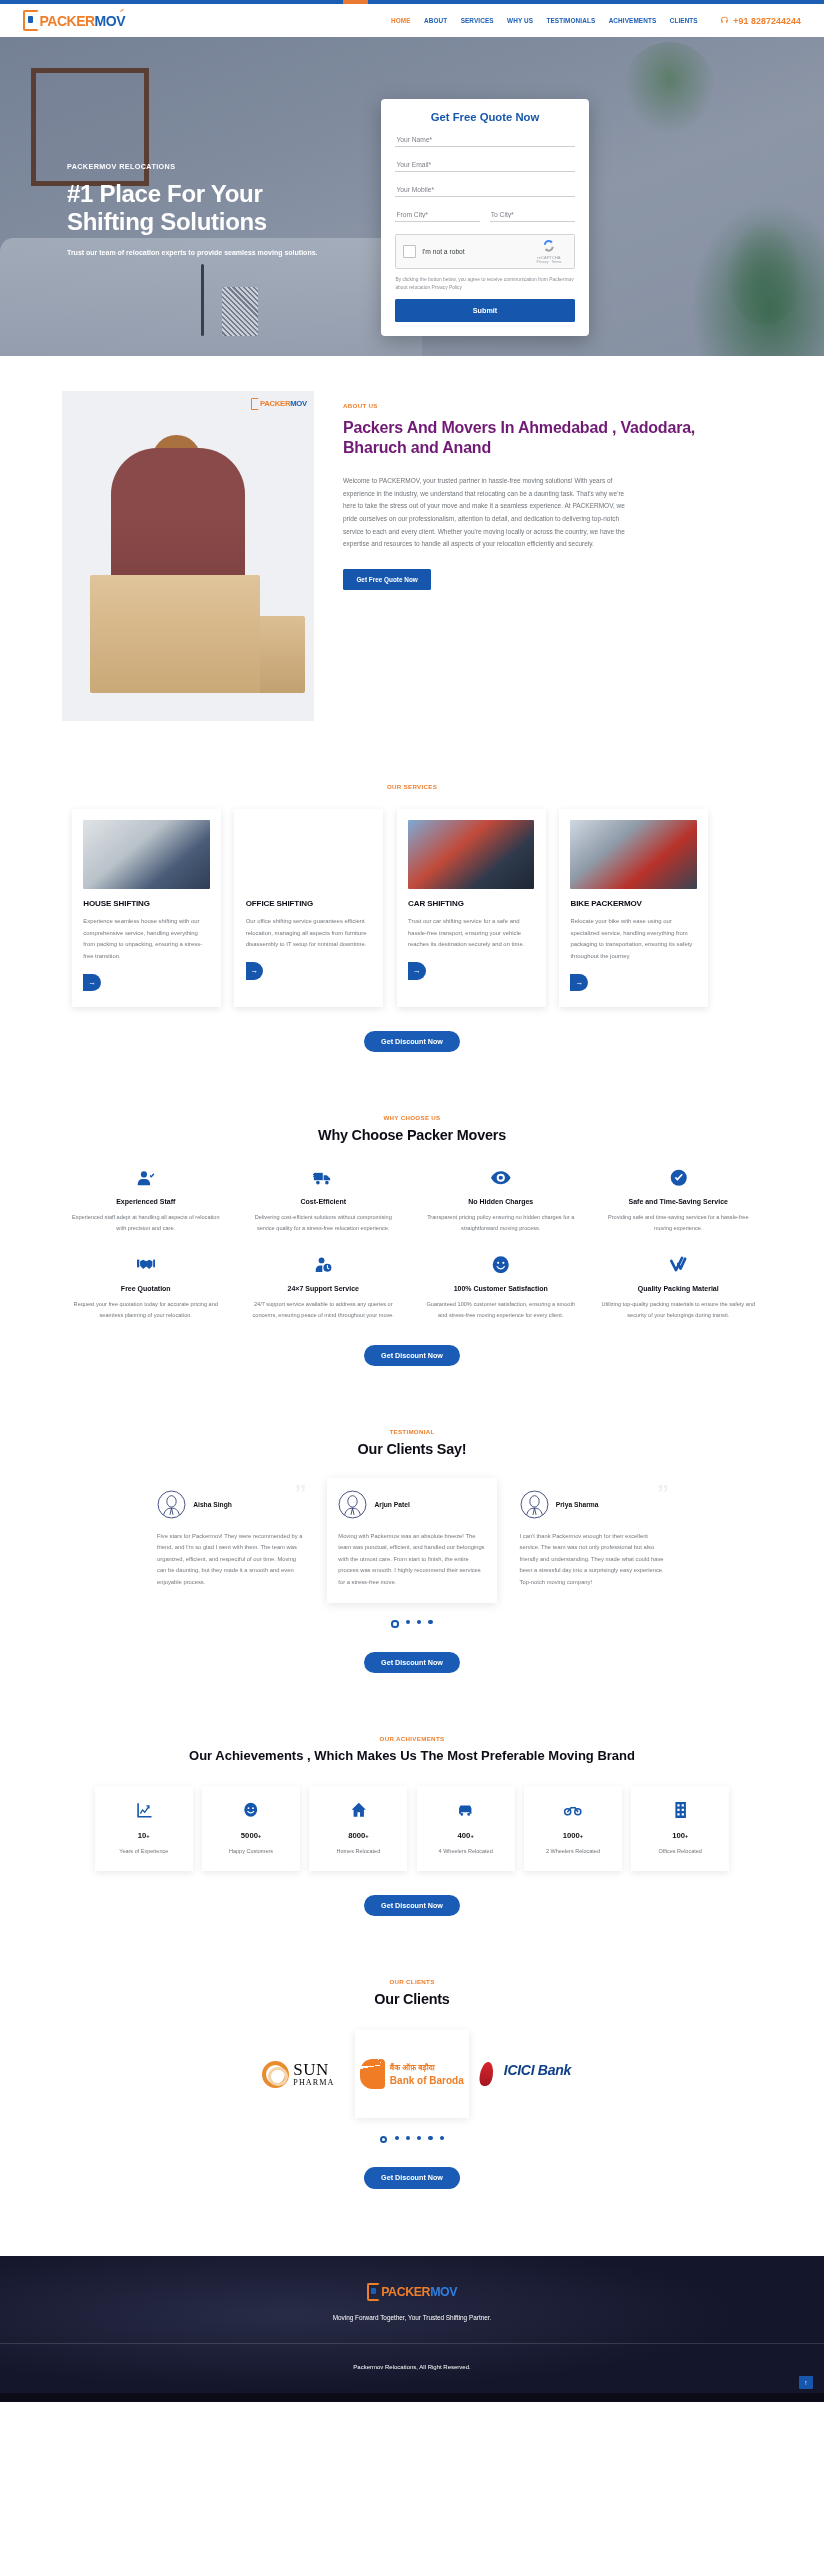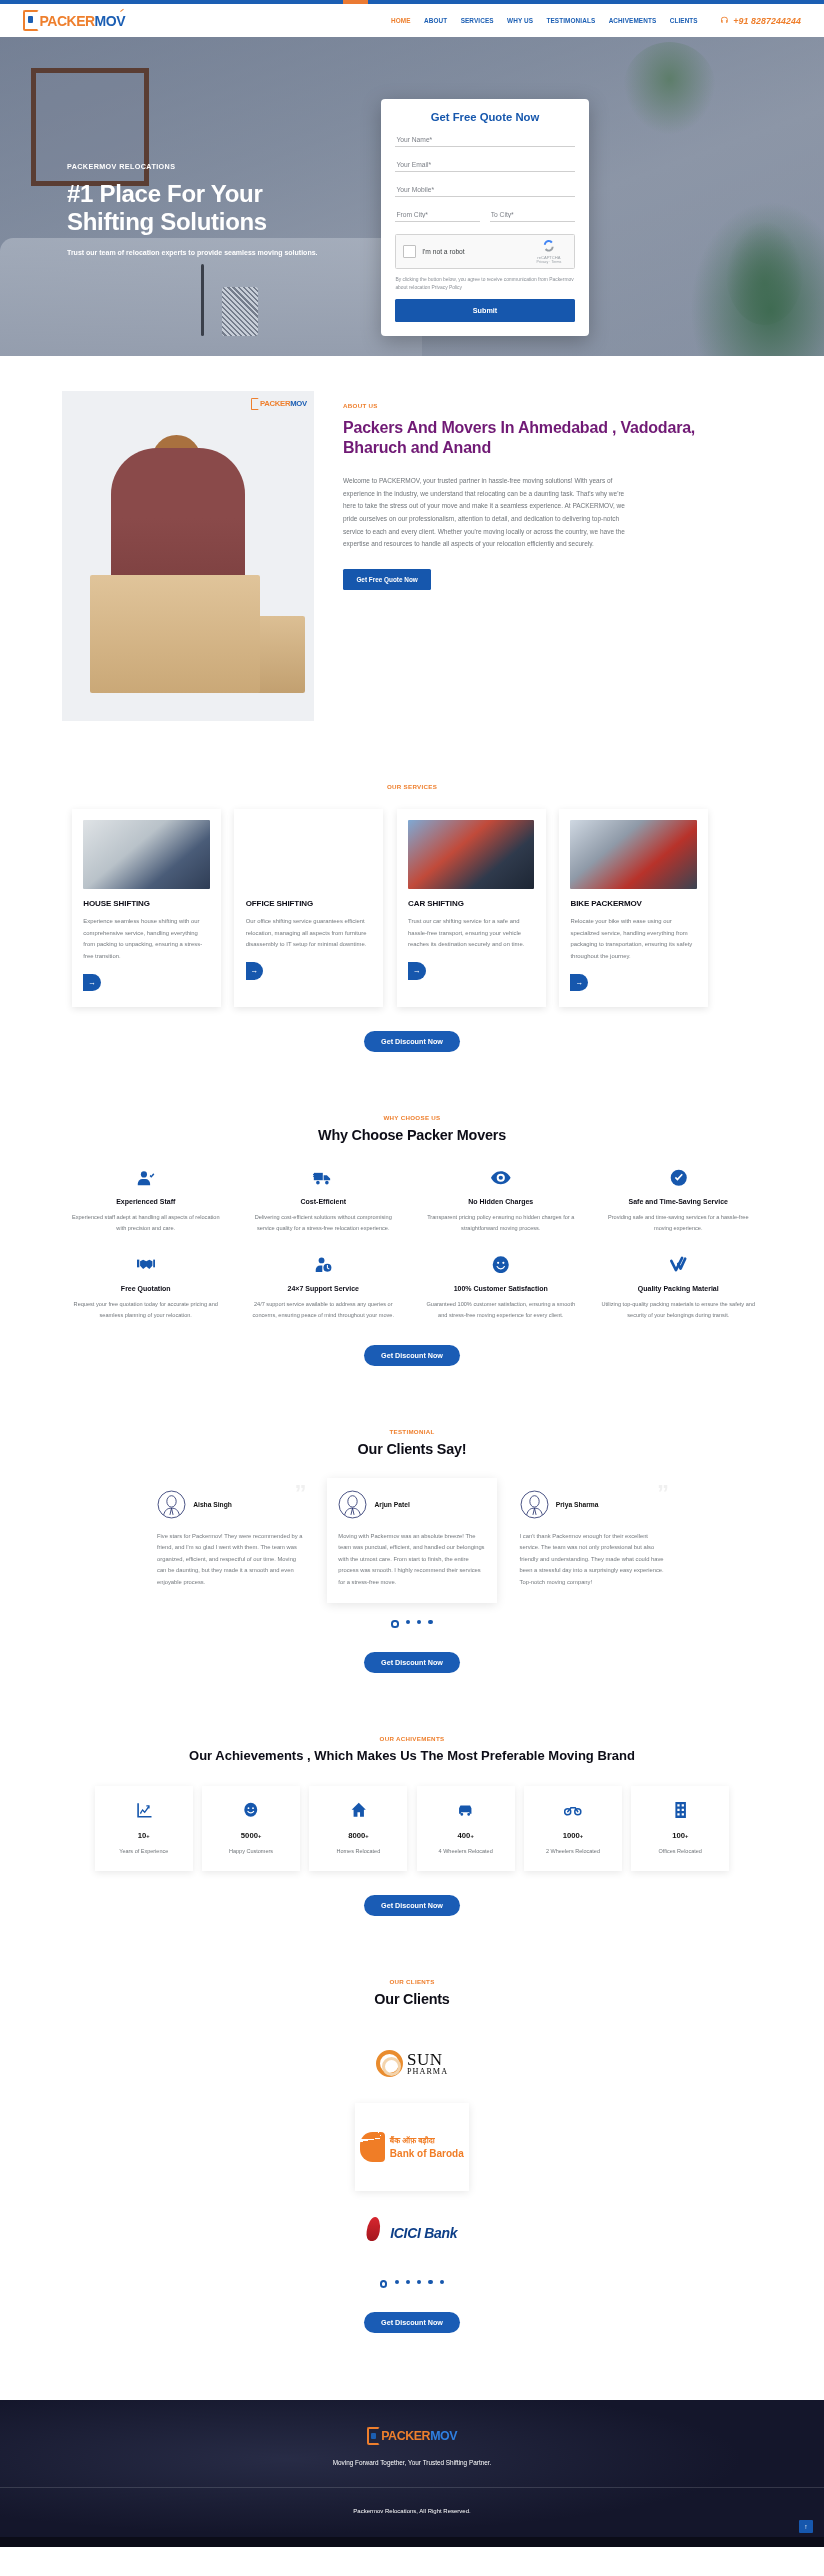--- a/index.html
+++ b/index.html
@@ -39,21 +39,21 @@
   .logo .word .vtick { position:relative; }
   .logo .word .vtick:after{
     content:""; position:absolute; right:1px; top:-2.6px; width:3.6px; height:1px; background:#ee7f2d; transform:rotate(-40deg);
   }
 
   nav.menu { margin-left:auto; display:flex; align-items:center; gap:13.4px; }
   nav.menu a {
     font-size:6.4px; font-weight:bold; letter-spacing:0.1px; text-decoration:none; color:#1b5eb3;
   }
   nav.menu a.active { color:#ee7f2d; }
-  .phone { display:flex; align-items:center; gap:4.1px; margin-left:9.3px;font-style:italic; }
+  .phone { display:flex; align-items:center; gap:4.1px; margin-left:9.3px; }
   .phone .hs { width:8.8px; height:8.8px; position:relative; }
   .phone .hs svg { display:block; }
   .phone .num { color:#ee7f2d; font-size:8.8px; font-weight:bold; letter-spacing:0.1px;}
 
   
   .hero {
     height:319px; position:relative; overflow:hidden;
     background:
       linear-gradient(rgba(95,108,130,.55), rgba(95,108,130,.55)),
       linear-gradient(160deg,#8e98ab 0%,#a9b2c1 35%,#c3c9d4 60%,#b4bcc9 100%);
@@ -220,36 +220,36 @@
   .ach-grid{ display:flex; gap:9.3px; justify-content:center; margin-top:23px; padding:0 77px;}
   .ach-card{
     width:98px; background:#fff; box-shadow:0 1.5px 7.2px rgba(0,0,0,.09); padding:13.4px 5.2px 14.4px; text-align:center;
   }
   .ach-card .ico{ height:20.6px; display:flex; align-items:center; justify-content:center; color:#1657ad; margin-bottom:11.3px;}
   .ach-card .num{ font-size:7.7px; font-weight:bold; color:#111; margin-bottom:6.2px;}
   .ach-card .num .plus{ font-size:5.7px; }
   .ach-card .lbl{ font-size:5.5px; color:#6f7479; line-height:1.8;}
 
   
-  .clients-row{ display:flex; gap:5.2px; justify-content:center; align-items:center; margin-top:23px;flex-direction:column;}
+  .clients-row{ display:flex; gap:5.2px; justify-content:center; align-items:center; margin-top:23px;}
   .client-card{ width:103px; height:67px; display:flex; align-items:center; justify-content:center; }
   .client-card.boxed{ background:#fff; box-shadow:0 1.5px 8.2px rgba(0,0,0,.10); width:114px; height:88px;}
   .sun{ display:flex; align-items:center; gap:4.1px;}
   .sun .ring{ width:27px;height:27px;border-radius:50%;border:4.6px solid #e98c2e;position:relative;}
   .sun .ring:after{content:"";position:absolute;left:2.1px;top:2.1px;width:13.4px;height:13.4px;border-radius:50%;border:3.6px solid #f3d4ad;}
   .sun .txt{ font-family:"Liberation Serif",serif; line-height:.95; }
   .sun .txt .s1{ font-size:17px; letter-spacing:0.5px; color:#0b0b0b;}
   .sun .txt .s2{ font-size:8.2px; letter-spacing:1px; color:#0b0b0b;}
   .bob{ display:flex; align-items:center; gap:4.6px;}
   .bob .fan{ width:25px;height:30px;background:
       conic-gradient(from 200deg at 90% 20%, #f07d26 0deg 60deg, #fff 60deg 66deg, #f07d26 66deg 120deg, #fff 120deg 126deg, #f07d26 126deg 180deg);
       border-radius:12.4px 4.1px 4.1px 12.4px;}
   .bob .bt .l1{ color:#f07d26; font-size:7.7px; font-weight:bold;}
   .bob .bt .l2{ color:#f07d26; font-size:10px; font-weight:bold; margin-top:3px;}
-  .icici{ display:flex; align-items:flex-end; gap:10px;}
+  .icici{ display:flex; align-items:flex-start; gap:10px;}
   .icici .swoosh{ width:13.4px;height:24px;background:linear-gradient(180deg,#d7262f,#a4161d); border-radius:50% 50% 40% 40%/60% 60% 40% 40%; transform:skewX(-8deg);}
   .icici .it{ font-size:14px; font-weight:bold; font-style:italic; color:#0e3f88; letter-spacing:-0.3px;}
 
   
   footer{
     background:#14162b; color:#fff; padding:27px 0 0; margin-top:36px; position:relative; overflow:hidden;
   }
   footer:before{
     content:""; position:absolute; inset:0;
     background:radial-gradient(ellipse at 35% 40%, rgba(90,100,140,.28) 0%, rgba(20,22,43,0) 60%);

